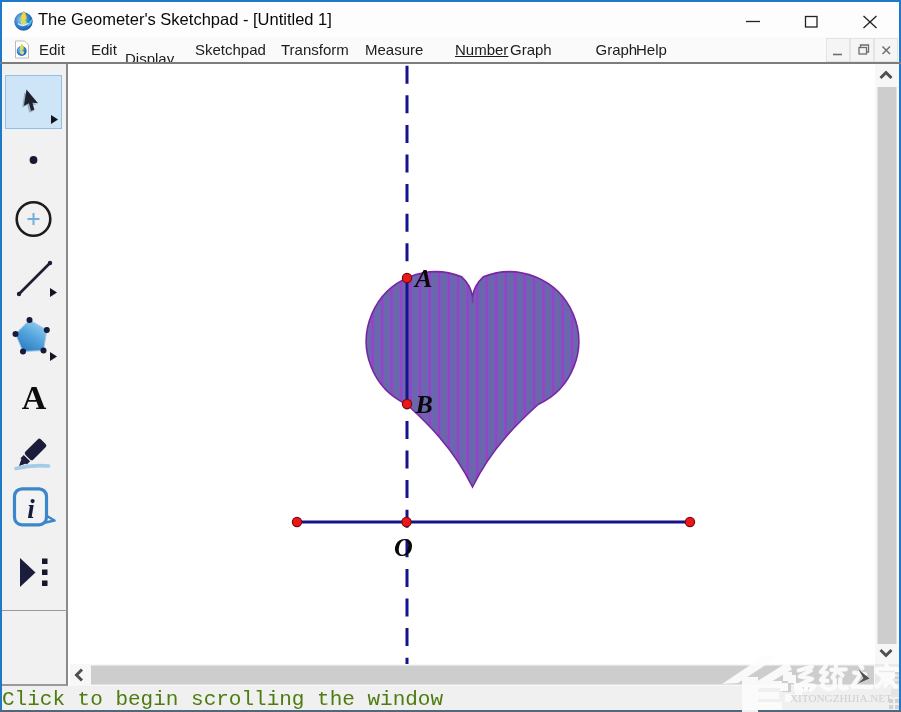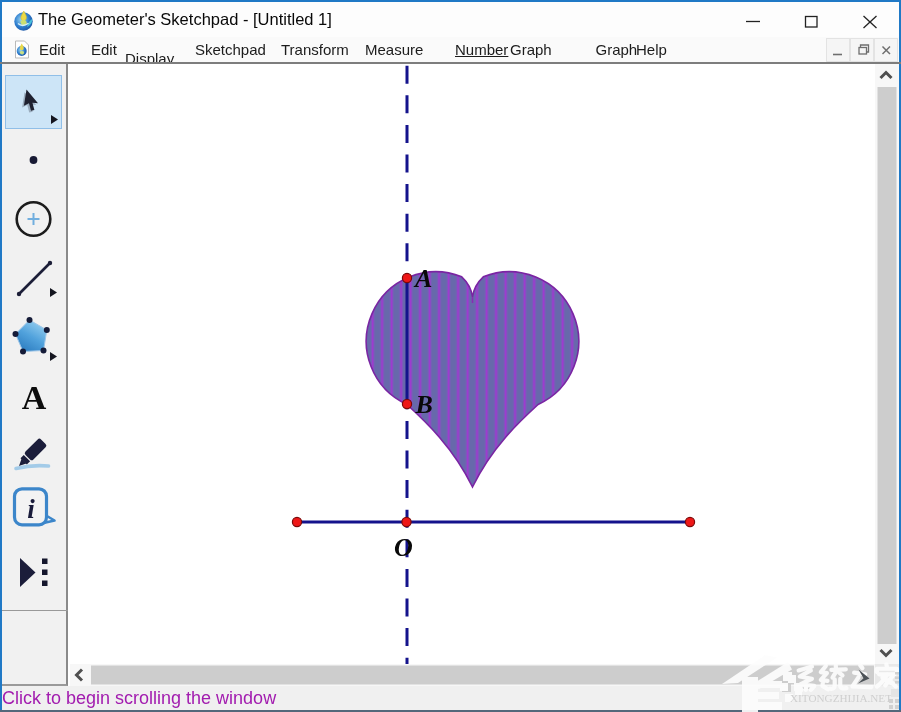--- a/index.html
+++ b/index.html
@@ -190,21 +190,21 @@
 
 <div class="abs" style="left:70px;top:664px;width:805px;height:22px;background:#f7f7f7;"></div>
 <svg class="abs" style="left:70px;top:664px;" width="805" height="22" viewBox="0 0 805 22">
   <rect x="21" y="1.5" width="783" height="19" fill="#cdcdcd"></rect>
   <path d="M12 5.5 L6.5 11 L12 16.5" fill="none" stroke="#505050" stroke-width="3"></path>
 </svg>
 
 <div class="abs" style="left:875px;top:664px;width:24px;height:22px;background:#e9e9e9;"></div>
 
 <div class="abs" style="left:2px;top:686px;width:897px;height:24px;background:#f0f0f0;"></div>
-<div class="abs" style="left:2px;top:688px;font-size:18px;color:#a21caf;">Click to begin scrolling the window</div>
+<div class="abs" style="left:2px;top:688px;font-size:21px;color:#4d7c0f;font-family:Liberation Mono, monospace;">Click to begin scrolling the window</div>
 
 <svg class="abs" style="left:700px;top:630px;" width="201" height="82" viewBox="0 0 201 82">
   <g opacity="0.92">
 
     <g fill="#fdfdfd">
       <path d="M22 54 L65 25 L77 27.5 L38 53 Z"></path>
       <path d="M51 55 L88 32 L92 39.5 L59 59 Z"></path>
       <rect x="42" y="47" width="16" height="35"></rect>
       <rect x="56" y="51" width="26" height="7"></rect>
       <rect x="56" y="62" width="23" height="7"></rect>

